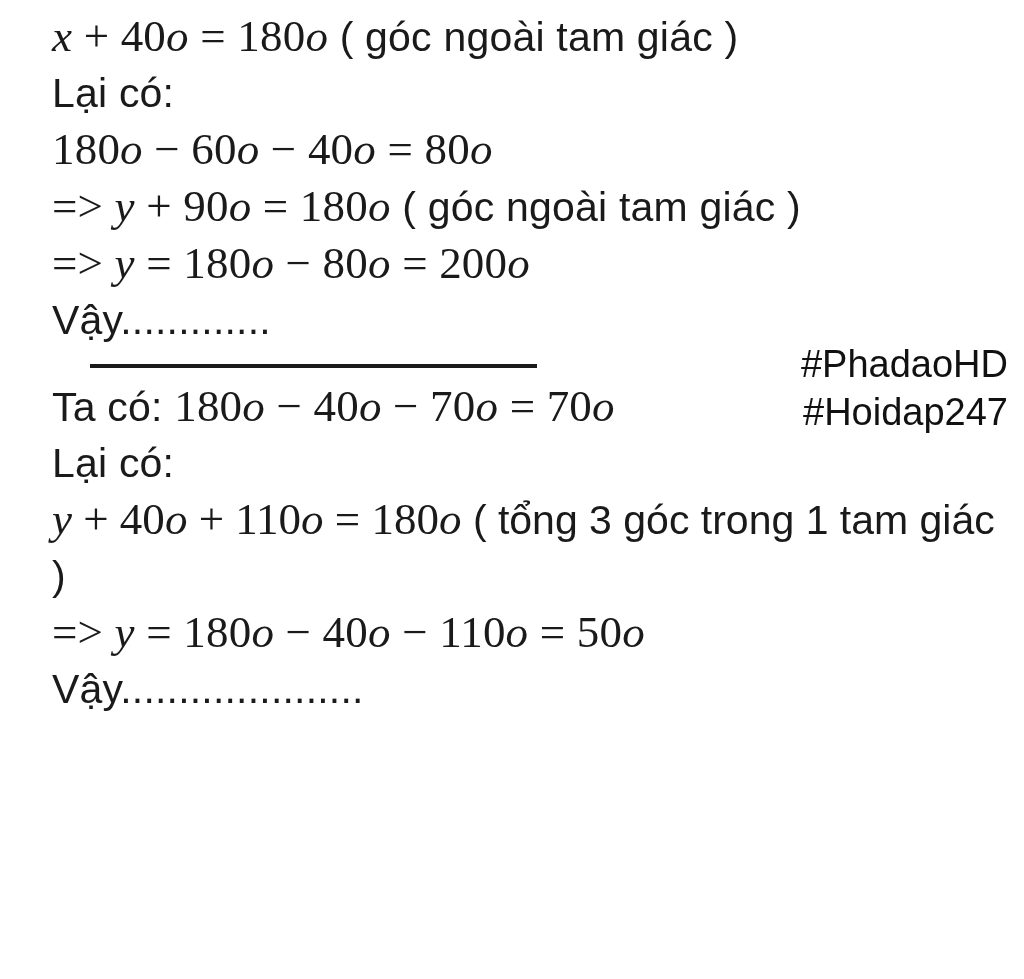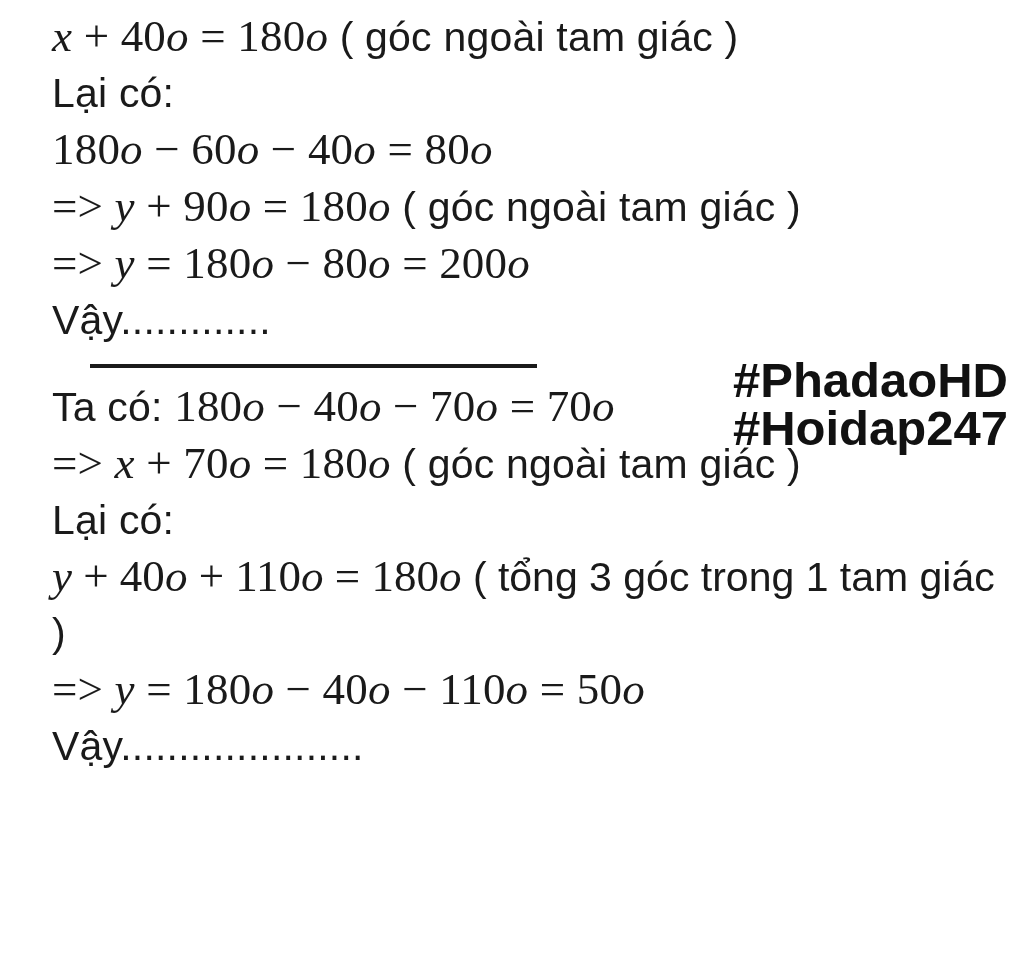--- a/index.html
+++ b/index.html
@@ -42,24 +42,24 @@
     font-size: 41px;
   }
   .rule {
     border-top: 4px solid #1a1a1a;
     width: 447px;
     margin: 16px 0 10px 38px;
   }
   .hashtags {
     position: absolute;
     right: 16px;
-    top: 356px;
+    top: 340px;
     text-align: right;
-    font-weight: bold;
-    font-size: 49px;
+    font-weight: normal;
+    font-size: 38px;
     line-height: 48px;
     color: #111111;
   }
   .wrapline {
     font-size: 41px;
     line-height: 56px;
   }
   .content {
     padding-left: 38px;
     padding-top: 8px;
@@ -78,21 +78,20 @@
         <div class="line"><span class="m">180</span><span class="mi">o</span><span class="m"> − 60</span><span class="mi">o</span><span class="m"> − 40</span><span class="mi">o</span><span class="m"> = 80</span><span class="mi">o</span></div>
         <div class="line"><span class="m">=&gt; </span><span class="mi">y</span><span class="m"> + 90</span><span class="mi">o</span><span class="m"> = 180</span><span class="mi">o</span><span class="txt"> ( góc ngoài tam giác )</span></div>
         <div class="line"><span class="m">=&gt; </span><span class="mi">y</span><span class="m"> = 180</span><span class="mi">o</span><span class="m"> − 80</span><span class="mi">o</span><span class="m"> = 200</span><span class="mi">o</span></div>
         <div class="line"><span class="txt">Vậy.............</span></div>
       </div>
 
     <div class="rule"></div>
 
     <div id="block2">
         <div class="line"><span class="txt">Ta có: </span><span class="m">180</span><span class="mi">o</span><span class="m"> − 40</span><span class="mi">o</span><span class="m"> − 70</span><span class="mi">o</span><span class="m"> = 70</span><span class="mi">o</span></div>
-        <div class="line"><span class="m">=&gt; </span><span class="mi">x</span><span class="m"> + 70</span><span class="mi">o</span><span class="m"> = 180</span><span class="mi">o</span><span class="txt"> ( góc ngoài tam giác )</span></div>
         <div class="line"><span class="txt">Lại có:</span></div>
         <div class="wrapline"><span class="mi">y</span><span class="m"> + 40</span><span class="mi">o</span><span class="m"> + 110</span><span class="mi">o</span><span class="m"> = 180</span><span class="mi">o</span><span class="txt"> ( tổng 3 góc trong 1 tam giác )</span></div>
         <div class="line"><span class="m">=&gt; </span><span class="mi">y</span><span class="m"> = 180</span><span class="mi">o</span><span class="m"> − 40</span><span class="mi">o</span><span class="m"> − 110</span><span class="mi">o</span><span class="m"> = 50</span><span class="mi">o</span></div>
         <div class="line"><span class="txt">Vậy.....................</span></div>
       </div>
 
   </div>
 
   <div class="hashtags">
     <div>#PhadaoHD</div>

